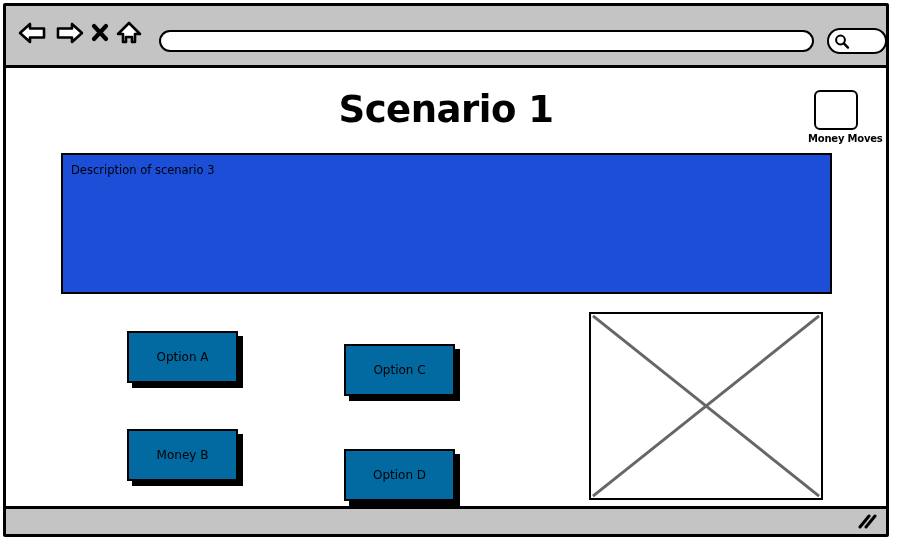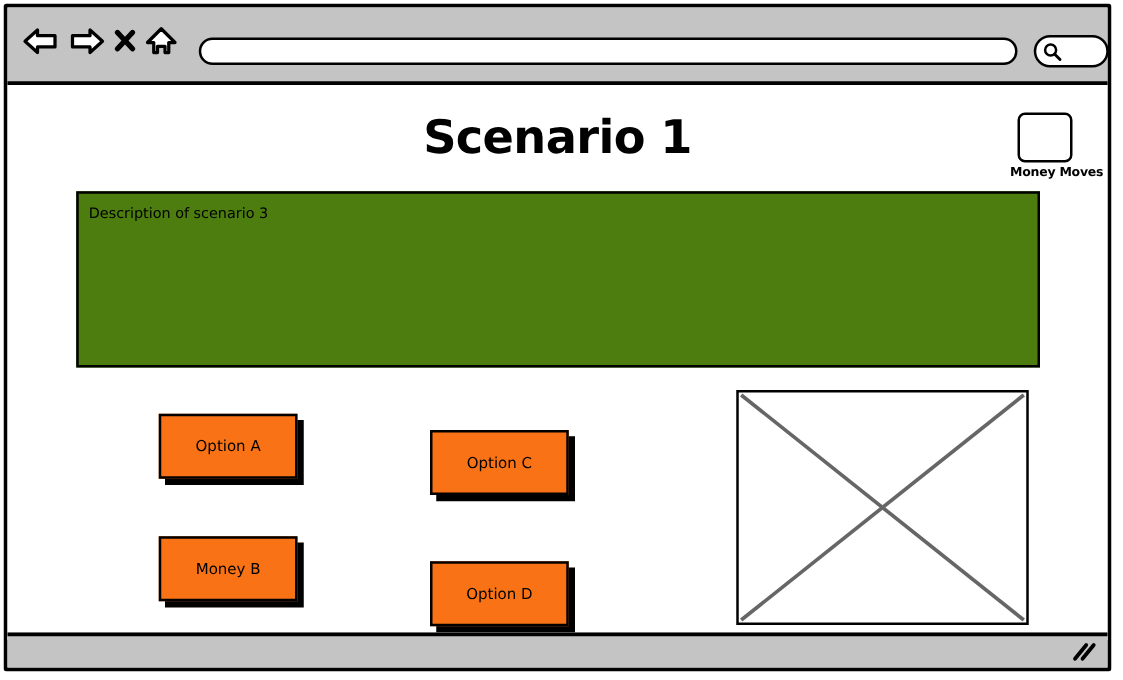--- a/index.html
+++ b/index.html
@@ -131,39 +131,39 @@
     letter-spacing: -0.2px;
   }
 
   
   .description-panel {
     position: absolute;
     left: 55px;
     top: 85px;
     width: 771px;
     height: 141px;
-    background: #4d7c0f;
+    background: #1d4ed8;
     border: 2.5px solid #000000;
     box-sizing: border-box;
   }
   .description-text {
     position: absolute;
     left: 8px;
     top: 8px;
     font-size: 11.5px;
     color: #000000;
     font-family: "DejaVu Sans", sans-serif;
   }
 
   
   .opt-btn {
     position: absolute;
     width: 111px;
     height: 52px;
-    background: #f97316;
+    background: #0369a1;
     border: 2.5px solid #000000;
     box-sizing: border-box;
     box-shadow: 5px 5px 0 0 #000000;
     display: flex;
     align-items: center;
     justify-content: center;
     font-size: 12px;
     color: #000000;
     cursor: pointer;
     font-family: "DejaVu Sans", sans-serif;

